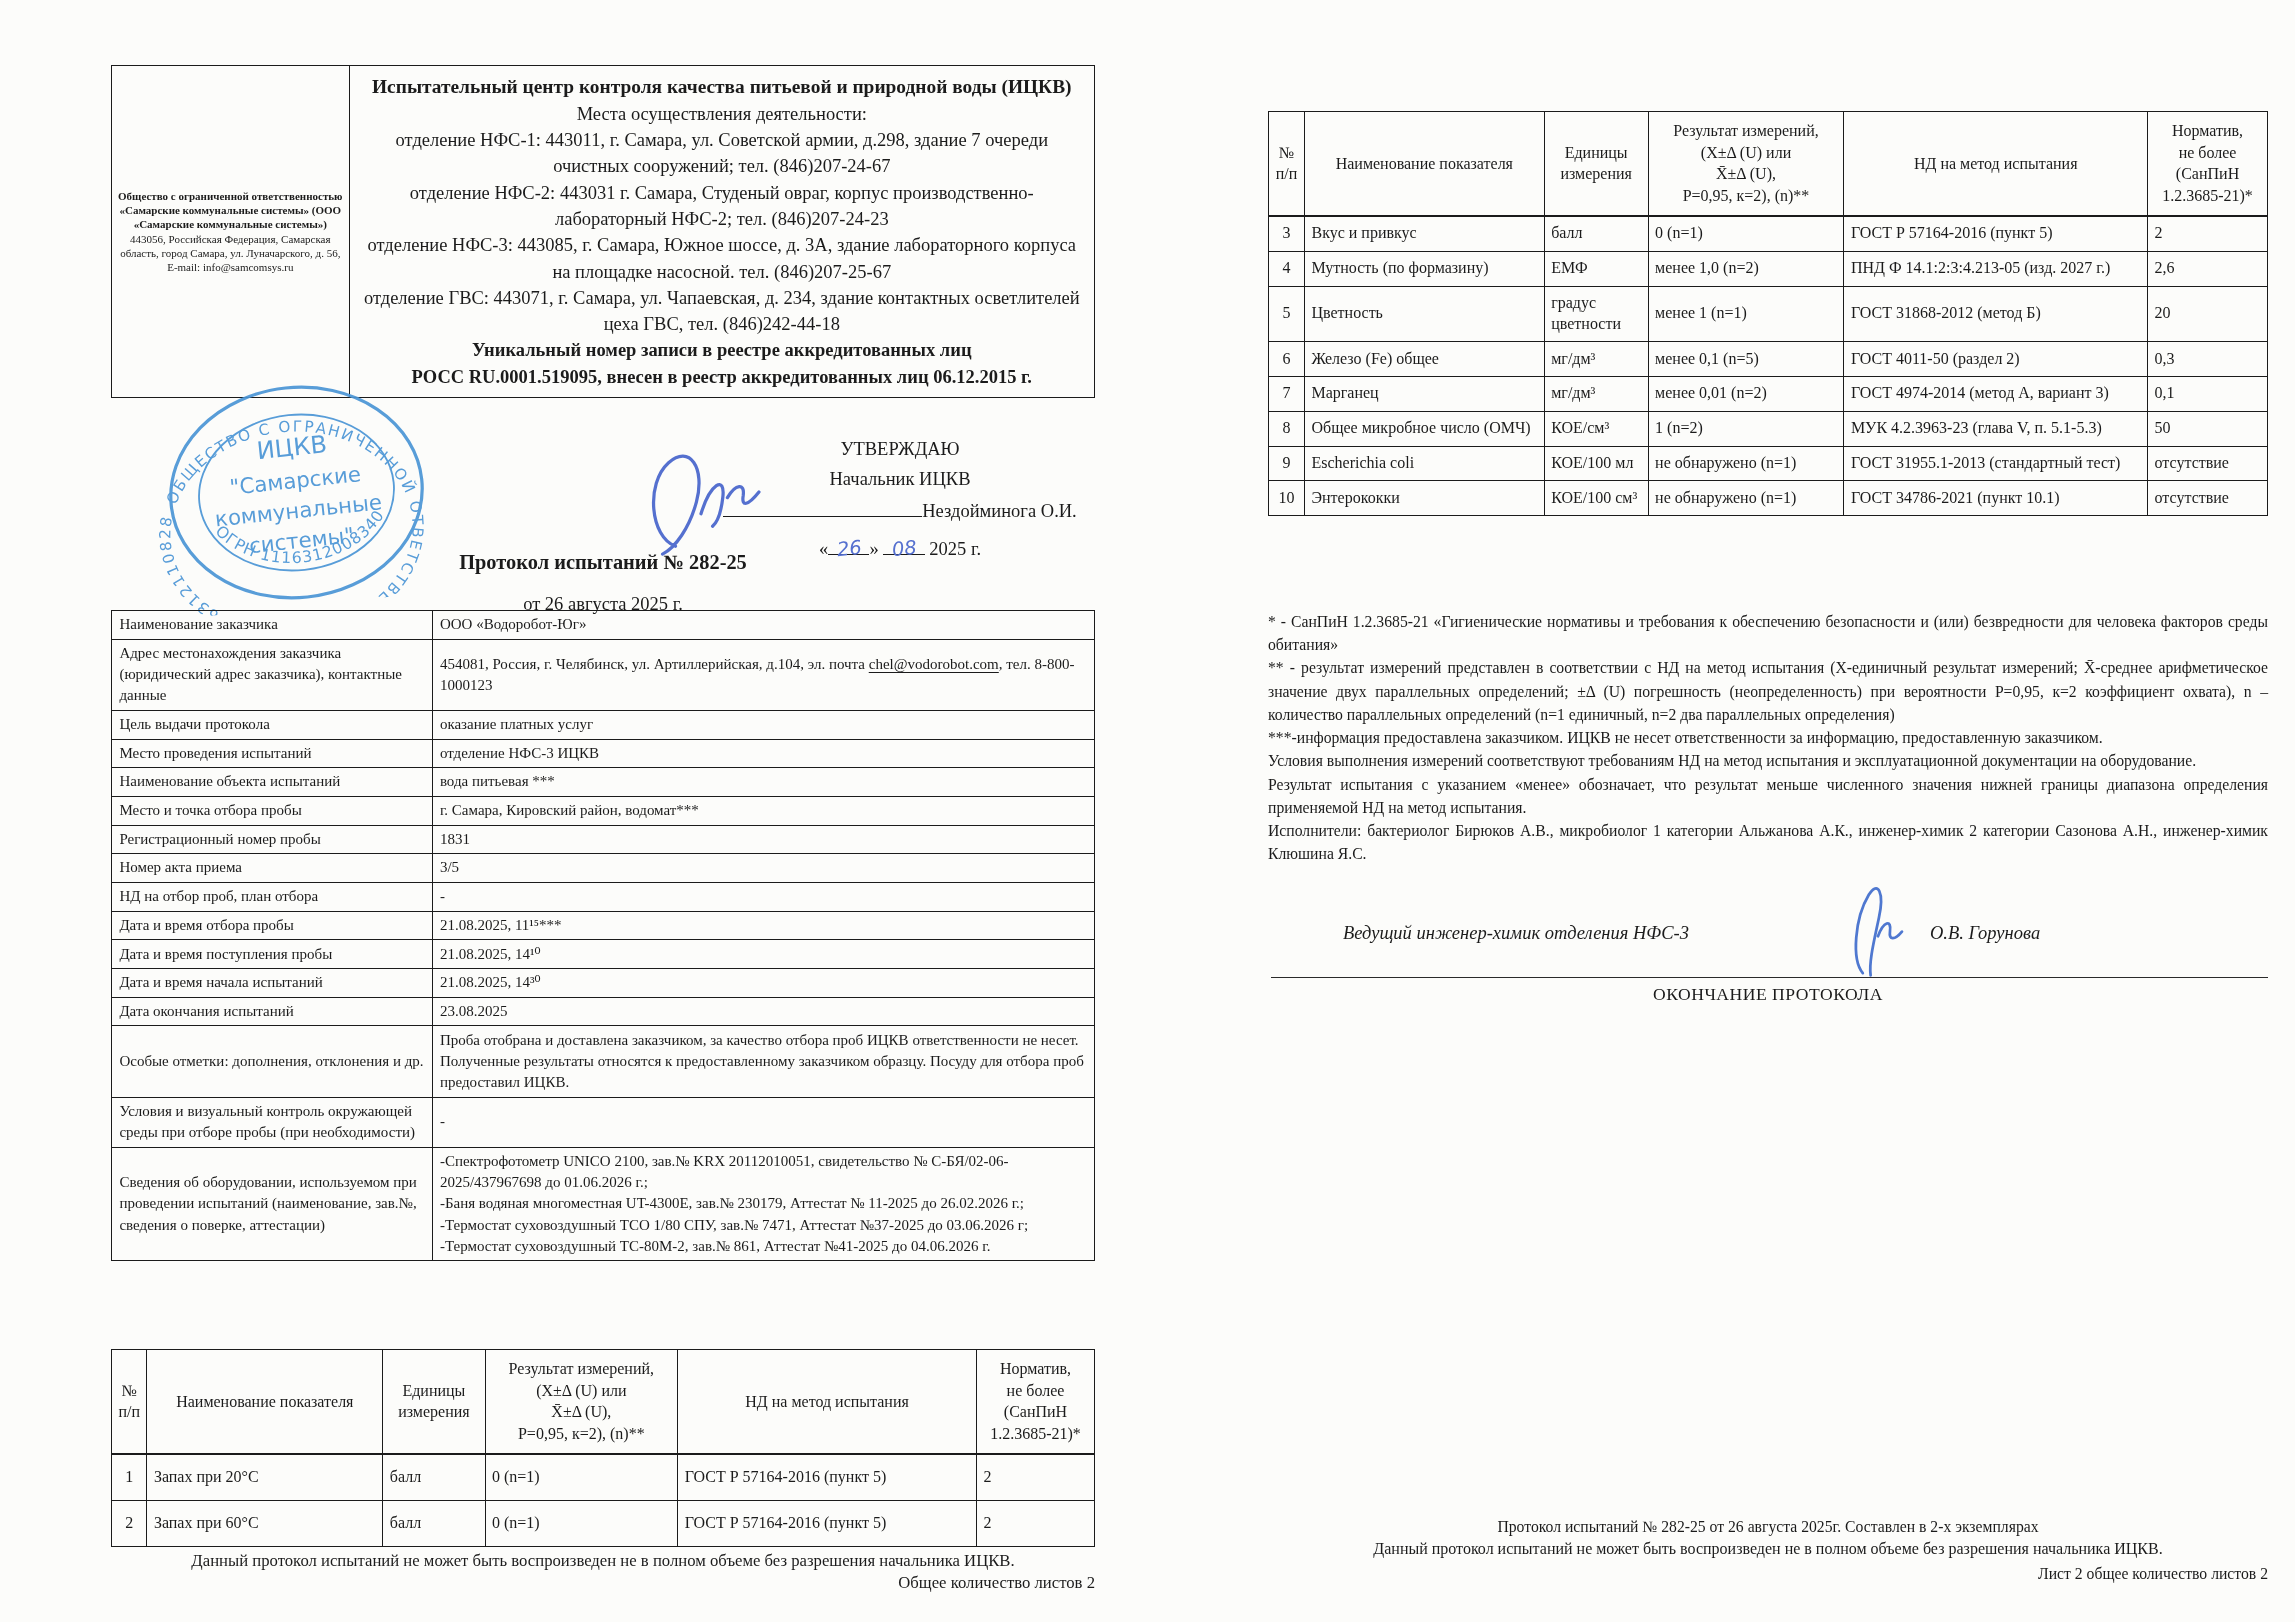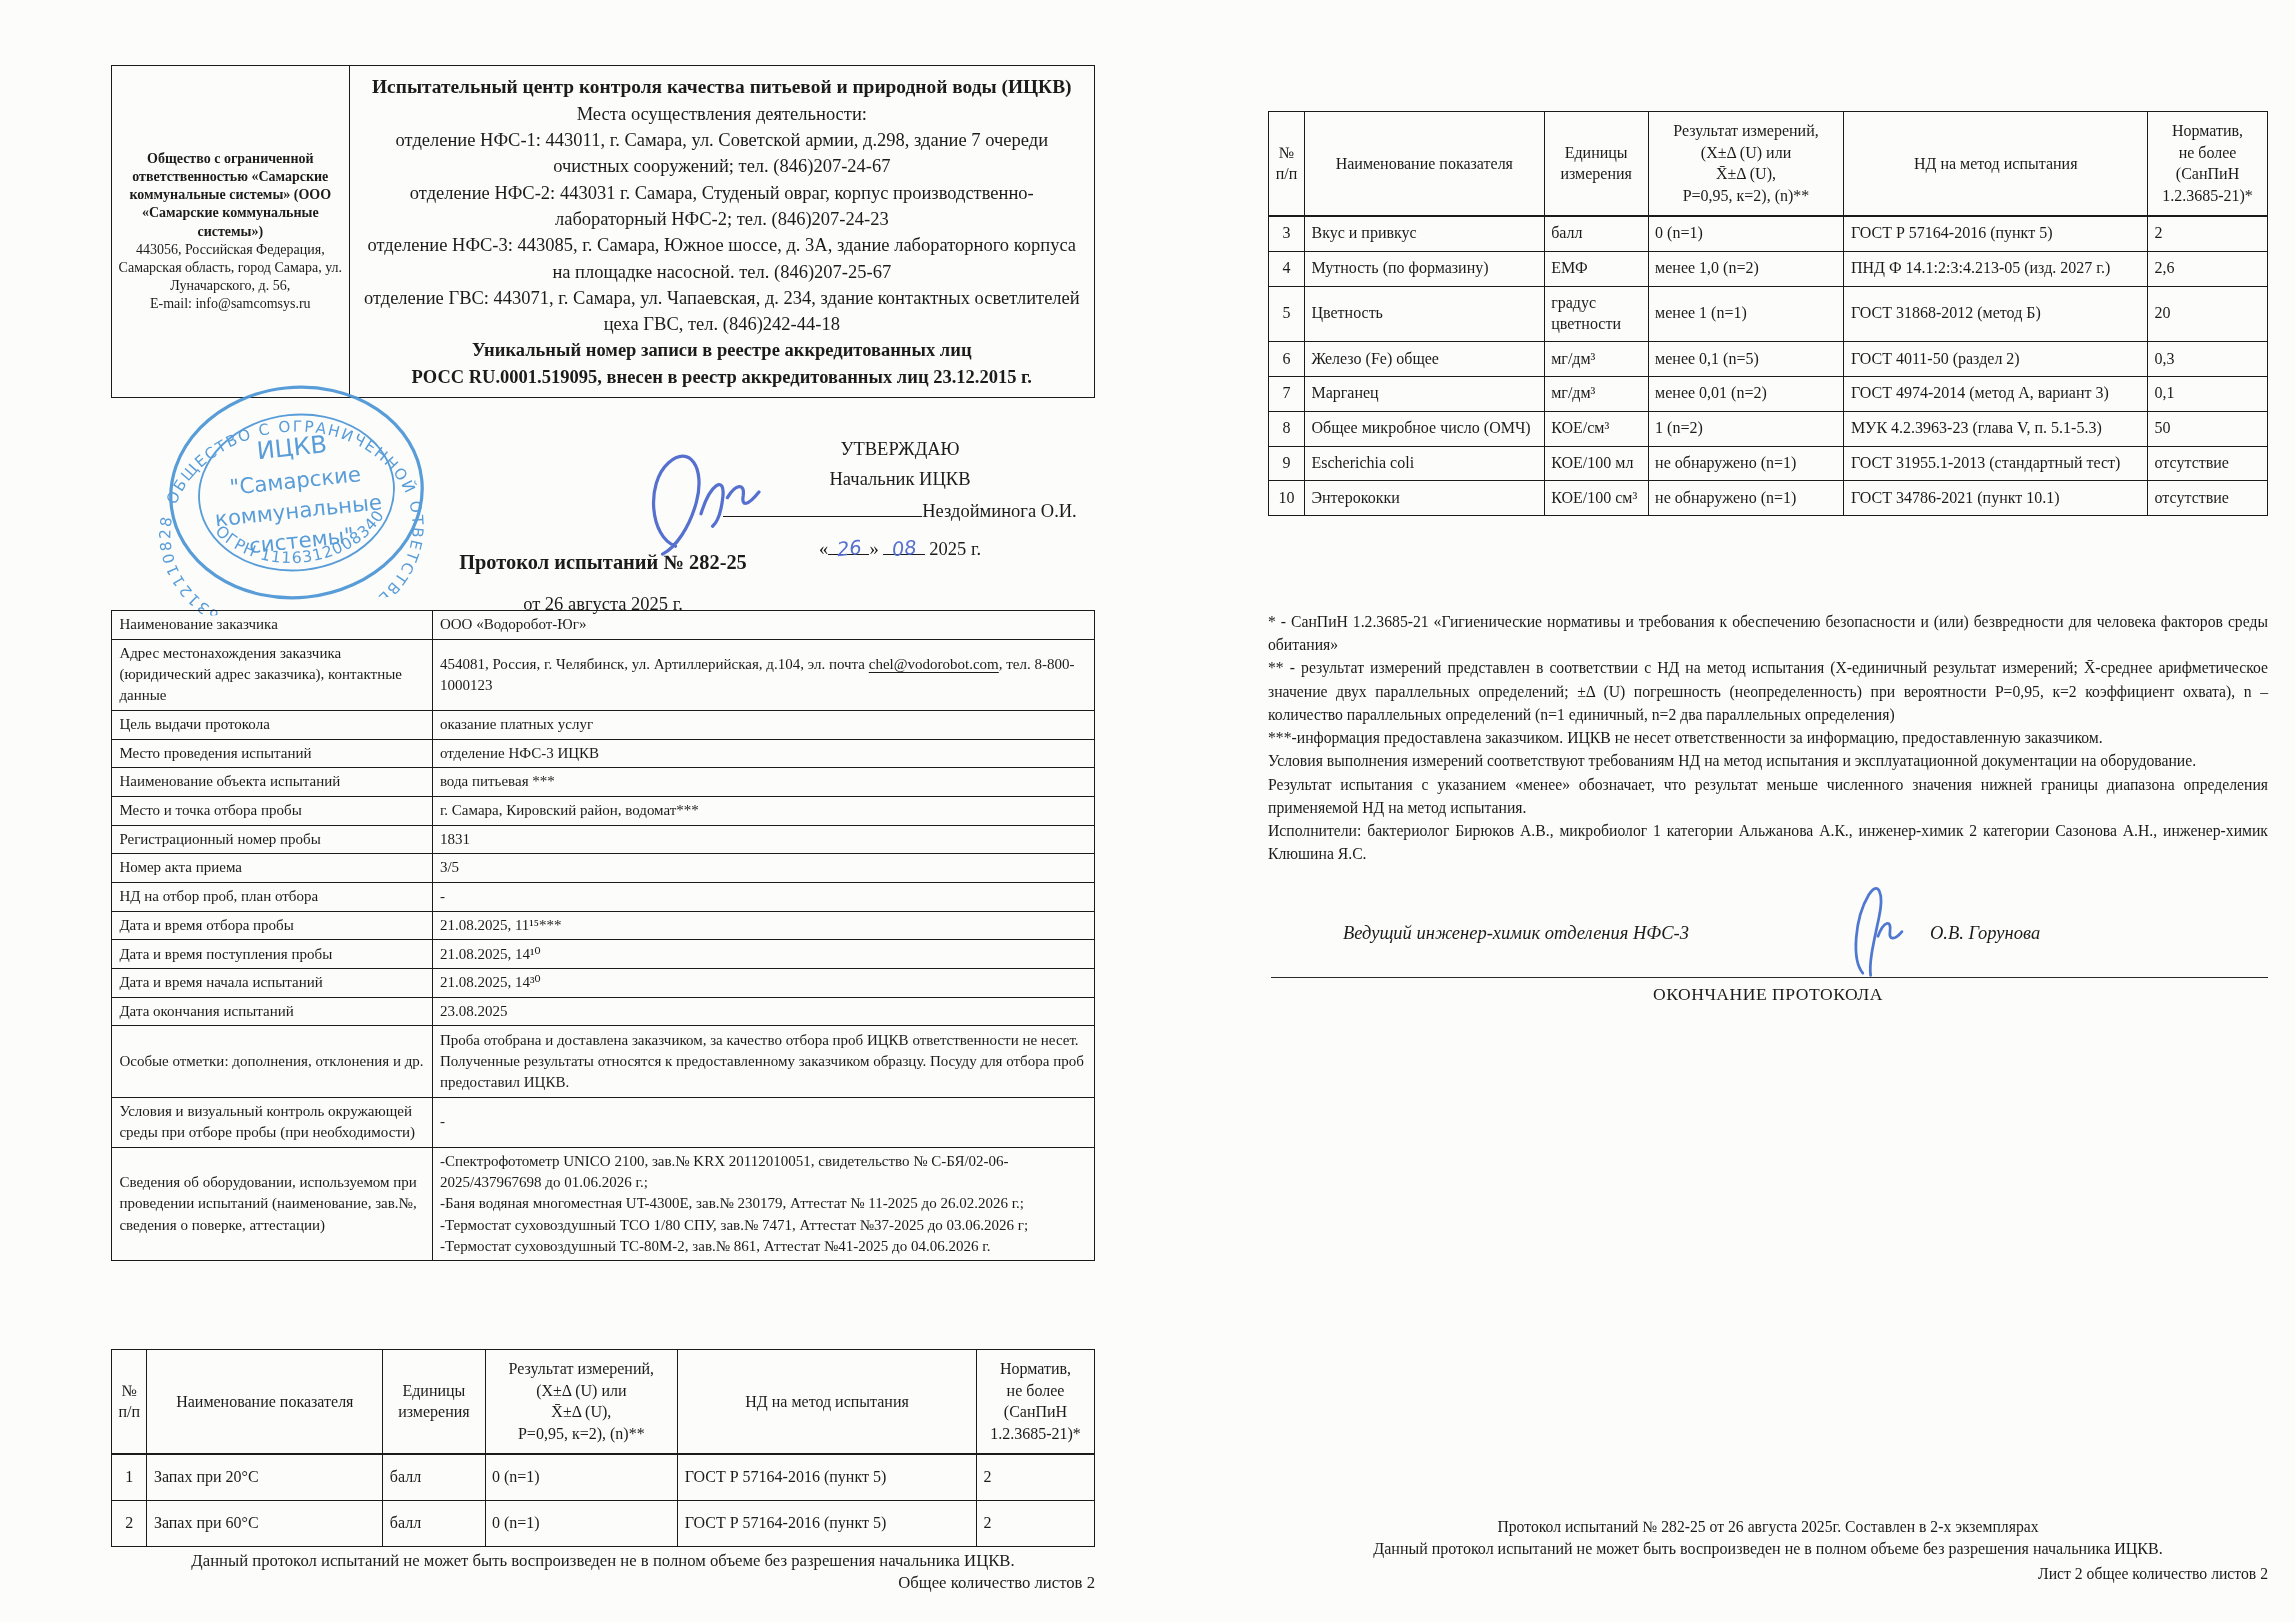--- a/index.html
+++ b/index.html
@@ -1,21 +1,21 @@
 <!DOCTYPE html>
 <html style="font-size:7.4px"><head>
 <meta charset="utf-8">
 <style>
   html,body{margin:0;padding:0;background:#e8e8e6;}
   .sheet{position:relative;width:2295px;height:1623px;background:#fcfcfa;overflow:hidden;
          font-family:"Liberation Serif","DejaVu Serif",serif;color:#1b1b1b;}
   
   .head-table{position:absolute;left:111px;top:65px;width:984px;border-collapse:collapse;table-layout:fixed;}
   .head-table td{border:1.9px solid #1b1b1b;vertical-align:middle;}
-  .td-org{width:23.5%;text-align:center;font-size:14px;line-height:1.3;padding:5.6px 2.8px;}
+  .td-org{width:23.5%;text-align:center;font-size:11px;line-height:1.3;padding:5.6px 2.8px;}
   .td-org .b{font-weight:bold;}
   .td-center{text-align:center;font-size:18.5px;line-height:1.42;padding:7.4px 10.2px;}
   .td-center .t{font-weight:bold;font-size:19.4px;}
   .td-center .b{font-weight:bold;}
   
   .stamp{position:absolute;left:153px;top:379px;width:287px;height:227px;transform:rotate(-6deg);opacity:.92;}
   .stamp ellipse{fill:none;stroke:#4b95d6;}
   .st-ringtext{font-family:"DejaVu Sans",sans-serif;font-size:33px;letter-spacing:4px;fill:#4b95d6;}
   .st-ogrn{font-family:"DejaVu Sans",sans-serif;font-size:34px;letter-spacing:2px;fill:#4b95d6;}
   .st-c{font-family:"DejaVu Sans",sans-serif;fill:#4b95d6;text-anchor:middle;}
@@ -79,21 +79,21 @@
         <span>E-mail: info@samcomsys.ru</span>
       </td>
       <td class="td-center">
         <div class="t">Испытательный центр контроля качества питьевой и природной воды (ИЦКВ)</div>
         <div>Места осуществления деятельности:</div>
         <div>отделение НФС-1: 443011, г. Самара, ул. Советской армии, д.298, здание 7 очереди очистных сооружений; тел. (846)207-24-67</div>
         <div>отделение НФС-2: 443031 г. Самара, Студеный овраг, корпус производственно-лабораторный НФС-2; тел. (846)207-24-23</div>
         <div>отделение НФС-3: 443085, г. Самара, Южное шоссе, д. 3А, здание лабораторного корпуса на площадке насосной. тел. (846)207-25-67</div>
         <div>отделение ГВС: 443071, г. Самара, ул. Чапаевская, д. 234, здание контактных осветлителей цеха ГВС, тел.  (846)242-44-18</div>
         <div class="b">Уникальный номер записи в реестре аккредитованных лиц</div>
-        <div class="b">РОСС RU.0001.519095,  внесен в реестр аккредитованных лиц 23.12.2015 г.</div>
+        <div class="b">РОСС RU.0001.519095,  внесен в реестр аккредитованных лиц 06.12.2015 г.</div>
       </td>
     </tr>
   </tbody>
     </table>
 
   <svg class="stamp" viewBox="0 0 620 490">
     <defs>
       <path id="ringPath" d="M 48 245 A 262 213 0 1 1 47.9 245.2"></path>
       <path id="ogrnPath" d="M 118 300 A 212 168 0 0 0 502 300"></path>
     </defs>

